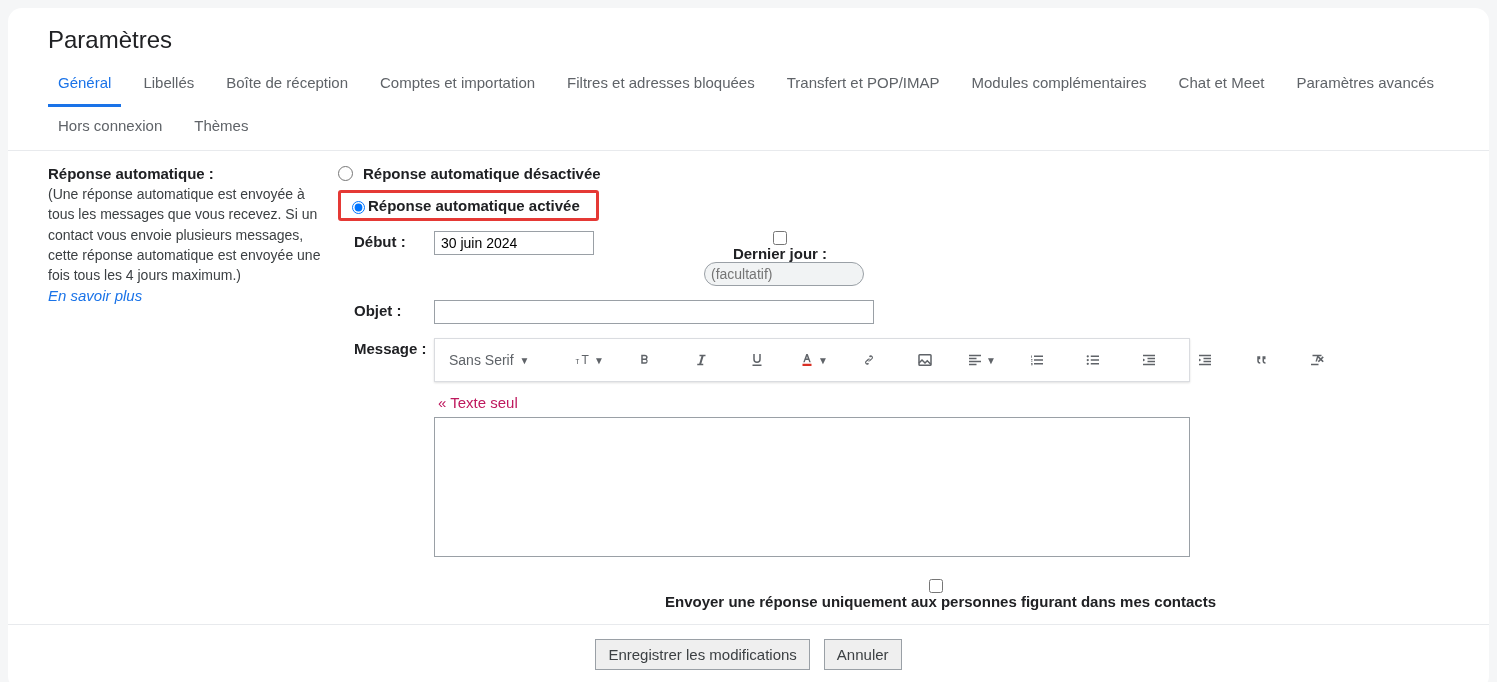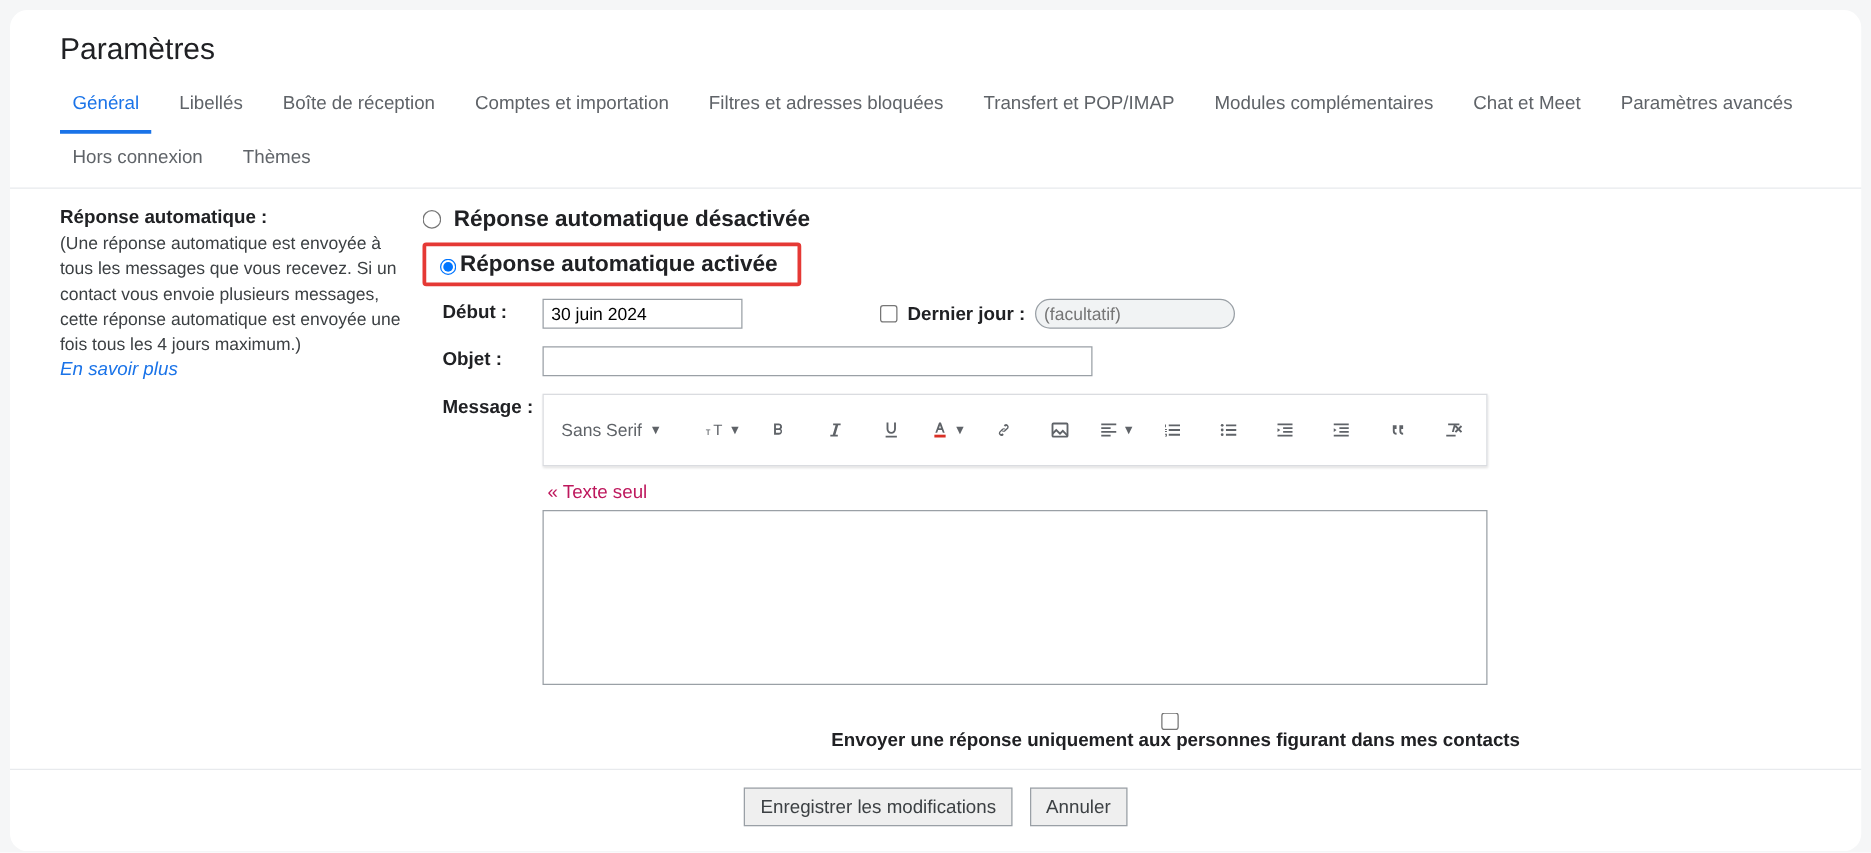--- a/index.html
+++ b/index.html
@@ -78,21 +78,21 @@
     margin-bottom: 8px;
   }
   .radio-row input[type=radio] {
     margin: 0 10px 0 0;
     accent-color: #1a73e8;
     width: 15px; height: 15px;
     cursor: pointer;
   }
   .radio-label {
     font-weight: 700;
-    font-size: 18px;
+    font-size: 15px;
   }
   .highlight-box {
     border: 3px solid #e53935;
     border-radius: 3px;
     display: inline-flex;
     align-items: center;
     padding: 4px 16px 4px 6px;
     margin-bottom: 10px;
   }
   .field-grid {
@@ -113,34 +113,34 @@
     border: 1px solid #9aa0a6;
     height: 24px;
     padding: 2px 6px;
     font-size: 14px;
     background: #fff;
   }
   .date-input { width: 160px; }
   .subject-input { width: 440px; }
   .opt-date-input { width: 160px; background:#f1f3f4; color:#80868b;border-radius:12px; }
   .inline-gap { display:inline-block; width:110px; }
-  .lastday-wrap { display:flex; align-items:center; }
+  .lastday-wrap { display:flex; align-items:center;flex-direction:column; }
   .lastday-wrap input[type=checkbox]{ margin:0 8px 0 0; width:14px; height:14px; cursor:pointer; }
   .lastday-label { font-weight:700; font-size:15px; margin-right:8px; }
 
   .toolbar {
     display:flex;
     align-items:center;
     background:#fff;
     border:1px solid #dadce0;
     box-shadow: 0 1px 2px rgba(0,0,0,0.12);
-    height:58px;
+    height:44px;
     padding: 0 6px;
     width: 756px;
-    gap:9px;
+    gap:20px;
   }
   .tb-btn {
     display:flex; align-items:center; justify-content:center;
     min-width:36px; height:32px; cursor:pointer;
     color:#5f6368;
     border-radius:4px;
   }
   .tb-btn svg { width:18px; height:18px; }
   .tb-font {
     display:flex; align-items:center; gap:6px; padding:0 8px;

